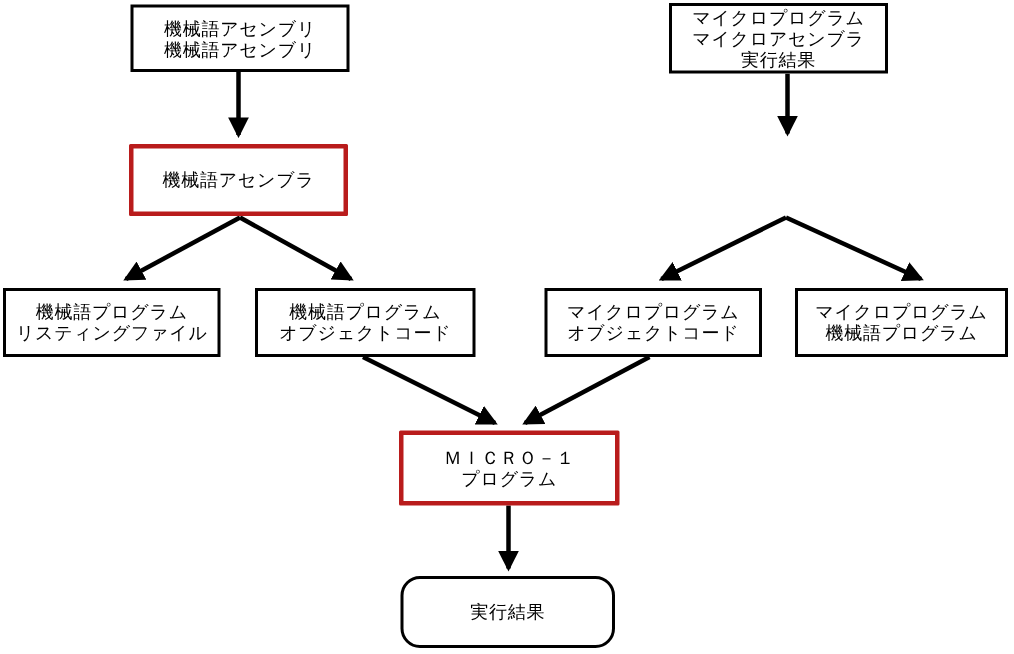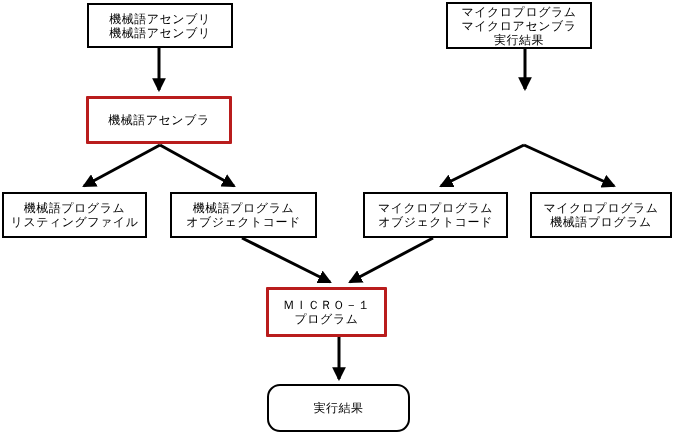--- a/index.html
+++ b/index.html
@@ -79,21 +79,21 @@
   <div class="box rounded" style="left:363px;top:192px;width:145px;height:46px">
     <span class="ln">マイクロプログラム</span>
     <span class="ln">オブジェクトコード</span>
   </div>
 
   <div class="box rounded" style="left:530px;top:192px;width:142px;height:46px">
     <span class="ln">マイクロプログラム</span>
     <span class="ln">機械語プログラム</span>
   </div>
 
-  <div class="box proc" style="left:266px;top:287px;width:121px;height:50px">
+  <div class="box proc" style="left:266px;top:287px;width:147px;height:50px">
     <span class="ln">ＭＩＣＲＯ－１</span>
     <span class="ln">プログラム</span>
   </div>
 
   <div class="box rounded-lg" style="left:267px;top:384px;width:143px;height:48px">
     <span class="ln">実行結果</span>
   </div>
 
 </div>
 

